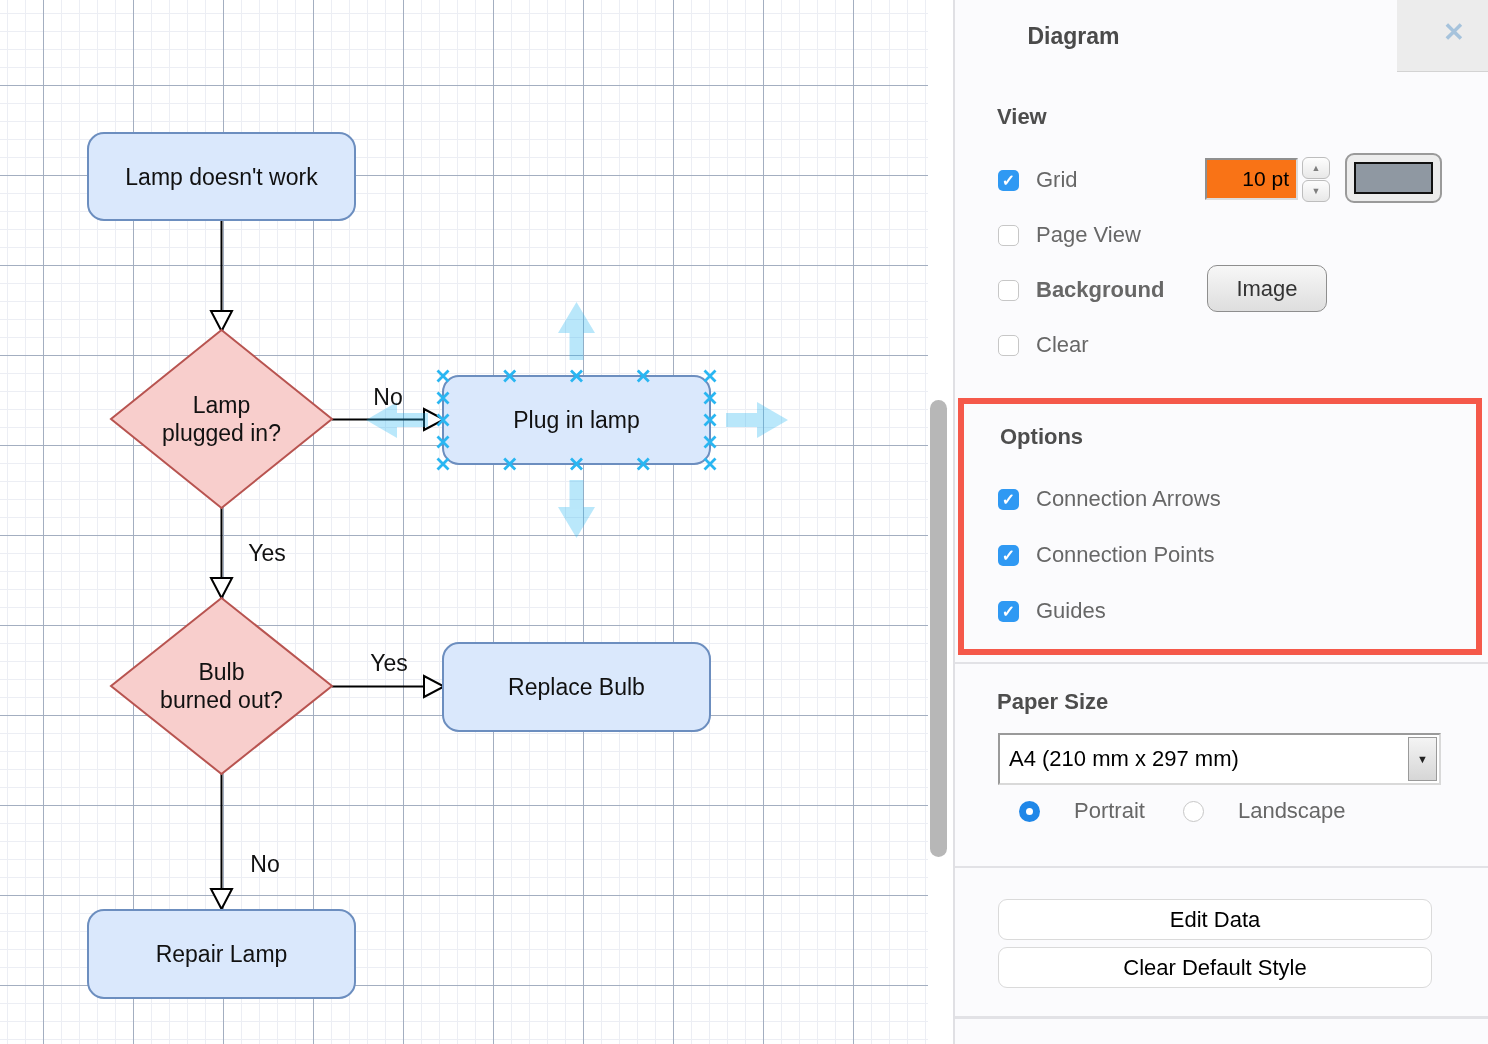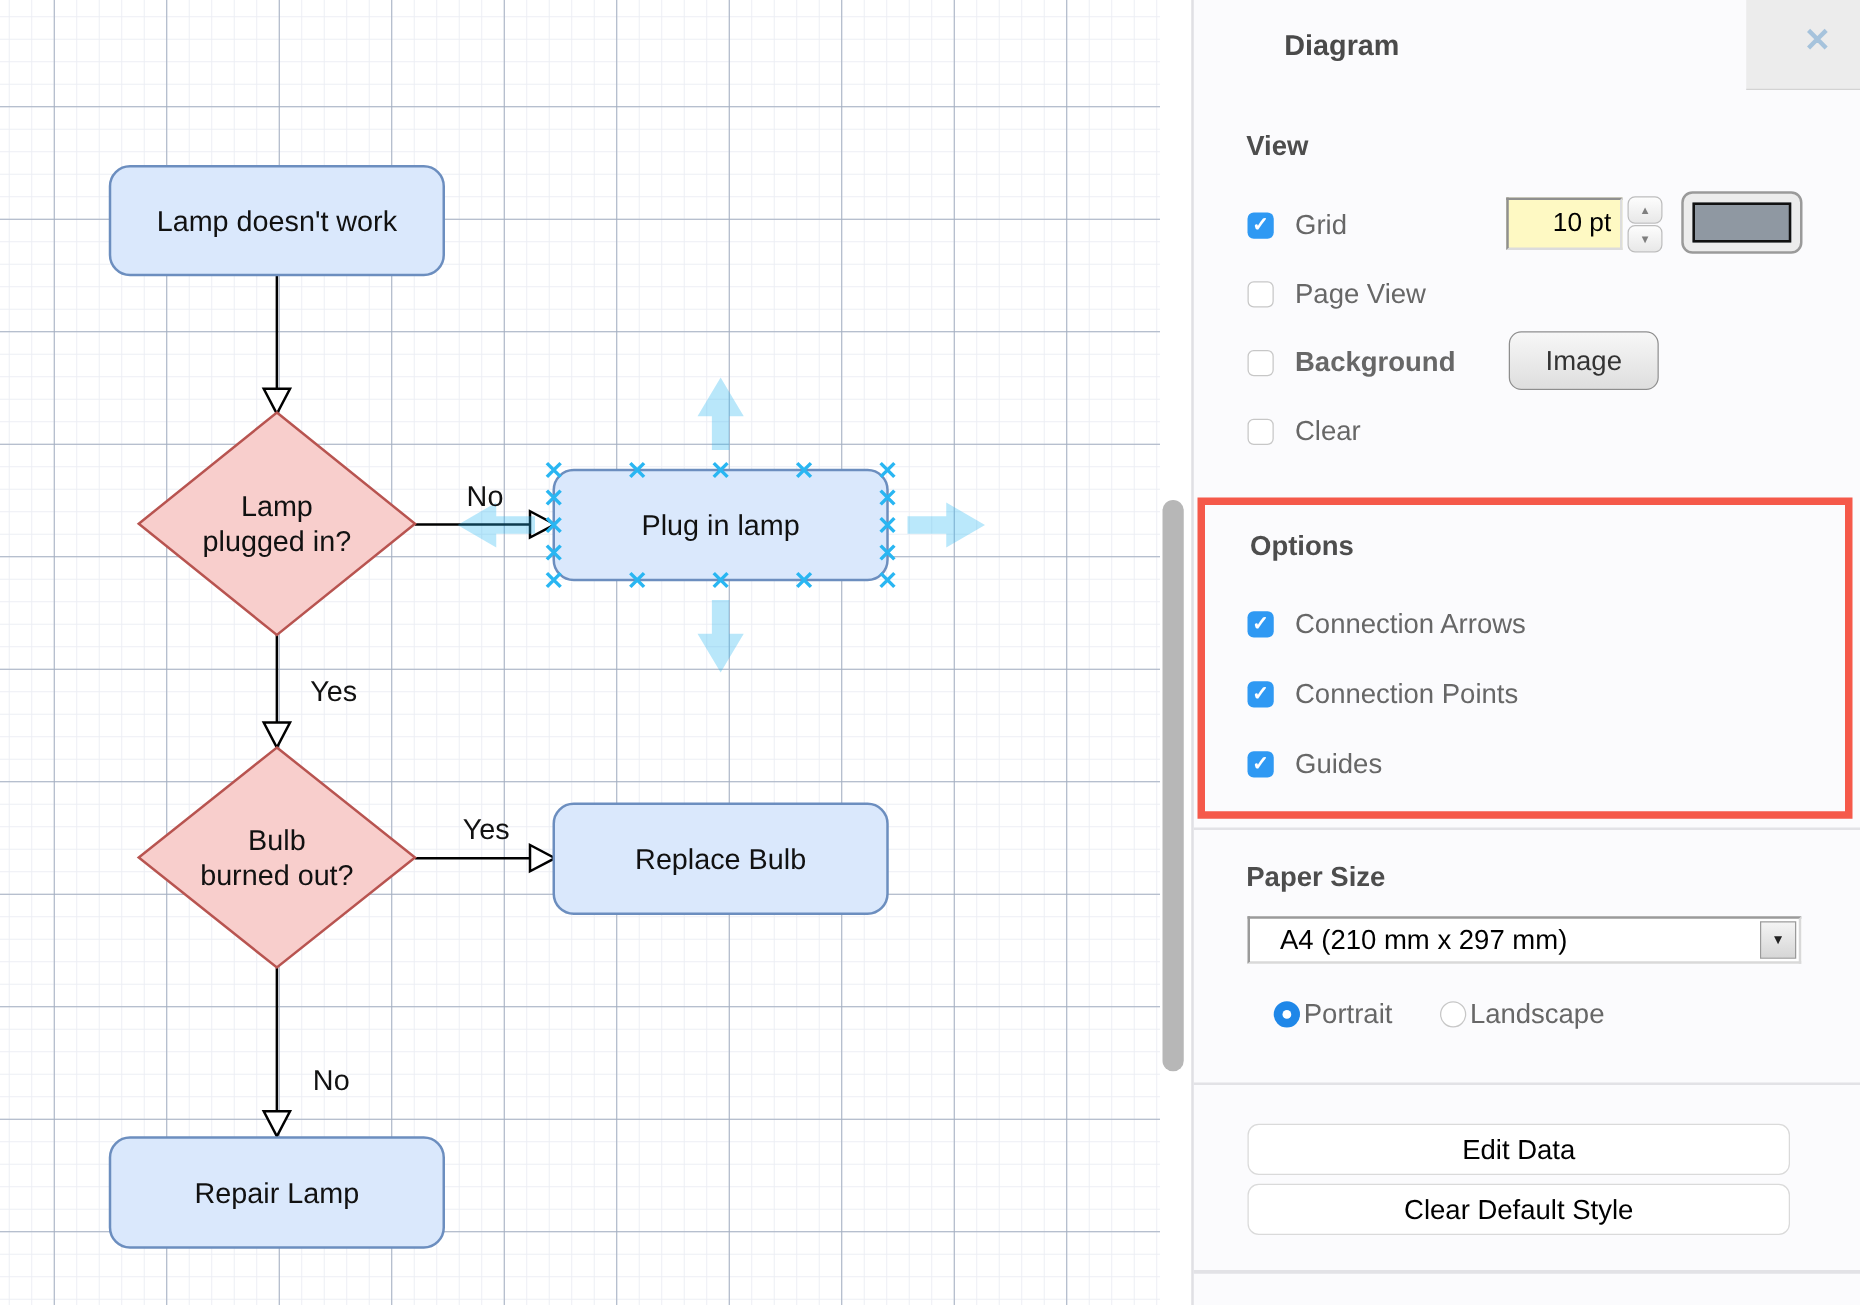--- a/index.html
+++ b/index.html
@@ -44,21 +44,21 @@
   .heading { position:absolute; font-size:22px; font-weight:bold; color:#4d4d4d; }
   .chk-row { position:absolute; display:flex; align-items:center; gap:17px; }
   .chk-row .lbl { font-size:22px; color:#676767; white-space:nowrap; }
   .cb { width:21px; height:21px; border-radius:5px; flex:none; position:relative; }
   .cb.checked { background:#2f99f3; }
   .cb.checked .tick { position:absolute; left:0; top:0; width:21px; height:21px;
         color:#fff; font-size:16px; font-weight:bold; line-height:21px; text-align:center; }
   .cb.unchecked { background:#fff; border:1.5px solid #c7c7c7; }
 
   #grid-size-input { position:absolute; left:250px; top:158px; width:93px; height:42px;
-        border:2px solid; border-color:#8f8f8f #dcdcdc #dcdcdc #8f8f8f; background:#fef9c3;
+        border:2px solid; border-color:#8f8f8f #dcdcdc #dcdcdc #8f8f8f; background:#f97316;
         font-family:"Liberation Sans",sans-serif; font-size:21px; color:#000;
         text-align:right; padding-right:7px; }
   #spinner { position:absolute; left:347px; top:157px; width:28px; height:45px;
         display:flex; flex-direction:column; gap:1px; }
   .spin-btn { flex:1; border:1px solid #bdbdbd; border-radius:6px;
         background:linear-gradient(#fdfdfd,#e8e8e8); font-size:9px; color:#7e7e7e;
         display:flex; align-items:center; justify-content:center; }
   #grid-color-swatch { position:absolute; left:390px; top:153px; width:97px; height:50px;
         border:2px solid #9a9a9a; border-radius:9px; background:#ececec;
         display:flex; align-items:center; justify-content:center; }
@@ -67,34 +67,34 @@
   #image-button { position:absolute; left:252px; top:265px; width:120px; height:47px;
         border:1.5px solid #8e8e8e; border-radius:10px;
         background:linear-gradient(#f7f7f7,#dedede); font-size:22px; color:#333;
         display:flex; align-items:center; justify-content:center; }
 
   #options-box { position:absolute; left:3px; top:398px; width:524px; height:257px;
         border:6px solid #f5594a; }
 
   .divider { position:absolute; left:0; width:535px; height:2px; background:#e2e2e6; }
 
-  #paper-select { position:absolute; left:43px; top:733px; width:443px; height:38px;
+  #paper-select { position:absolute; left:43px; top:733px; width:443px; height:52px;
         background:#fff; border:2px solid; border-color:#9a9a9a #d9d9d9 #d9d9d9 #9a9a9a;
-        font-size:22px; color:#000; display:flex; align-items:center; padding-left:24px; }
+        font-size:22px; color:#000; display:flex; align-items:center; padding-left:9px; }
   #paper-select-arrow { position:absolute; right:2px; top:2px; bottom:2px; width:29px;
         background:linear-gradient(#f4f4f4,#d6d6d6); border:1px solid #9a9a9a;
         display:flex; align-items:center; justify-content:center; font-size:11px; color:#222; }
 
   .radio-row { position:absolute; left:64px; top:798px; display:flex; align-items:center; }
   .radio { width:21px; height:21px; border-radius:50%; flex:none; position:relative; }
   .radio.on { background:#1f87e8; }
   .radio.on::after { content:""; position:absolute; left:7px; top:7px; width:7px; height:7px;
         border-radius:50%; background:#fff; }
   .radio.off { background:#fff; border:1.5px solid #c7c7c7; }
-  .radio-lbl { font-size:22px; color:#676767; margin-left:3px; white-space:nowrap; }
+  .radio-lbl { font-size:22px; color:#676767; margin-left:34px; white-space:nowrap; }
 
   .panel-btn { position:absolute; left:43px; width:434px; height:41px; background:#fff;
         border:1px solid #dadada; border-radius:9px; font-size:22px; color:#000;
         display:flex; align-items:center; justify-content:center; }
 </style>
 </head>
 <body>
 
 <div id="root">
 

